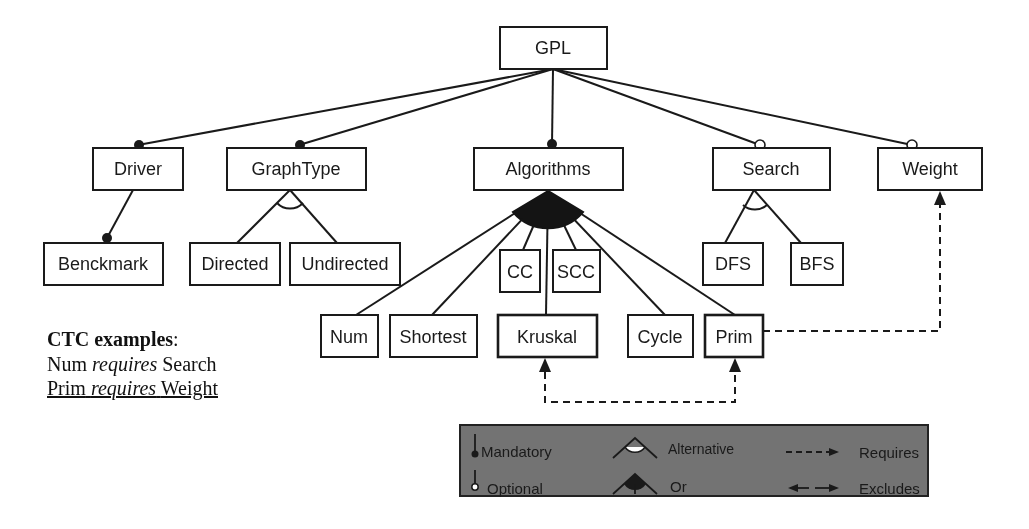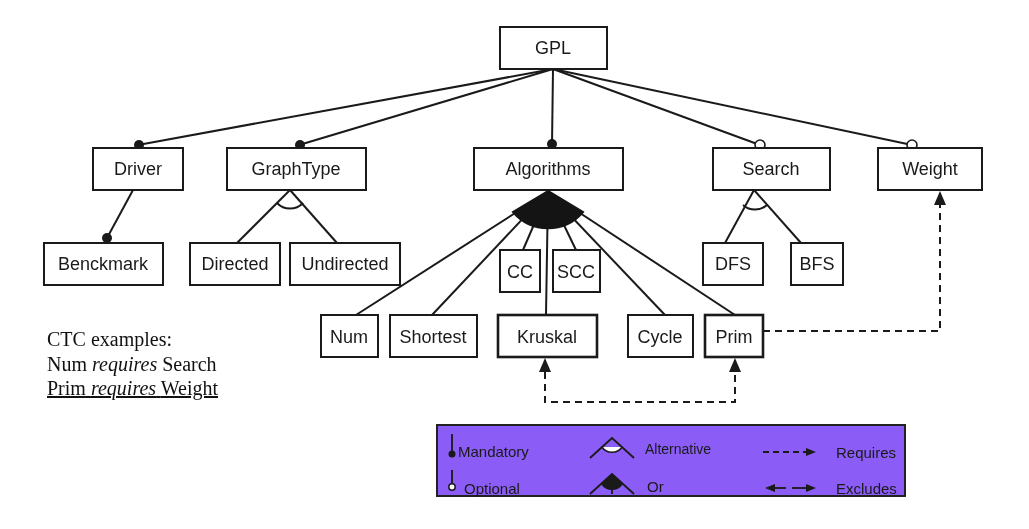--- a/index.html
+++ b/index.html
@@ -5,22 +5,22 @@
     html, body { margin: 0; padding: 0; background: #ffffff; }
     body { width: 1029px; height: 529px; position: relative; overflow: hidden; }
     svg { position: absolute; left: 0; top: 0; }
     .box { fill: #ffffff; stroke: #1a1a1a; stroke-width: 2; }
     .edge { stroke: #1a1a1a; stroke-width: 2; fill: none; }
     .dash { stroke: #1a1a1a; stroke-width: 2; fill: none; stroke-dasharray: 7 5; }
     .lbl { font-family: "Liberation Sans", sans-serif; font-size: 18px; fill: #1a1a1a; text-anchor: middle; dominant-baseline: central; }
     .ctc { position: absolute; left: 47px; top: 327px; font-family: "Liberation Serif", serif; font-size: 20px; line-height: 24.5px; color: #111; }
     .ctc div { white-space: nowrap; }
     .ctc .u { text-decoration: underline; }
-    .ctc b { font-weight: normal; }
-    .legend { position: absolute; left: 436px; top: 424px; width: 470px; height: 73px; background: #8b5cf6; border: 2px solid #222; box-sizing: border-box; }
+    .ctc b { font-weight: bold; }
+    .legend { position: absolute; left: 459px; top: 424px; width: 470px; height: 73px; background: #737373; border: 2px solid #222; box-sizing: border-box; }
     .lg-t { font-family: "Liberation Sans", sans-serif; fill: #1a1a1a; font-size: 15px; dominant-baseline: central; }
   </style>
 </head>
 <body>
 
 <svg width="1029" height="529">
 
   <g>
     <line class="edge" x1="553" y1="69" x2="138" y2="145"></line>
     <line class="edge" x1="553" y1="69" x2="299" y2="145"></line>

